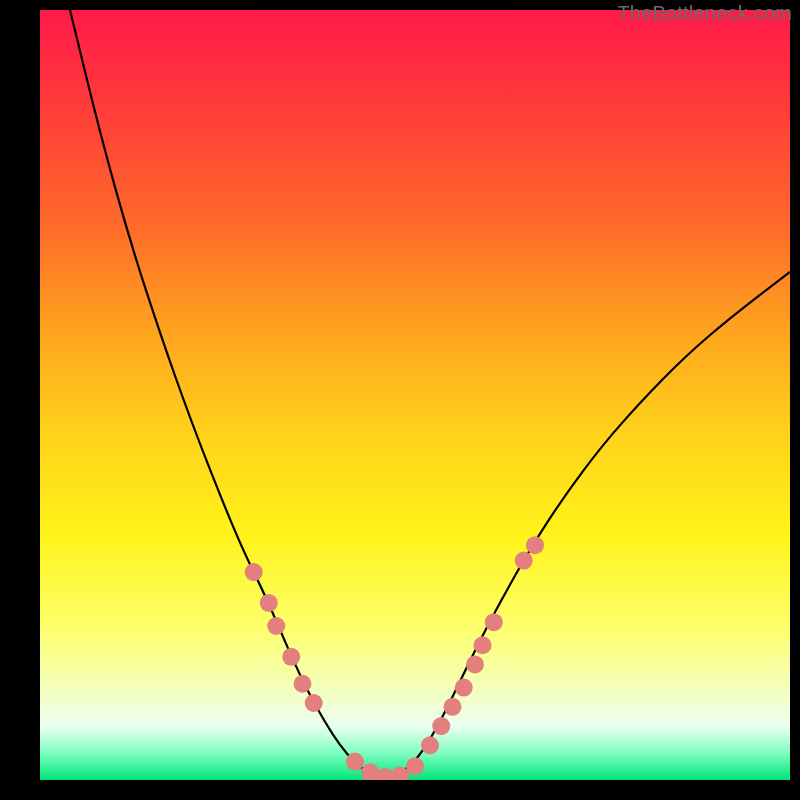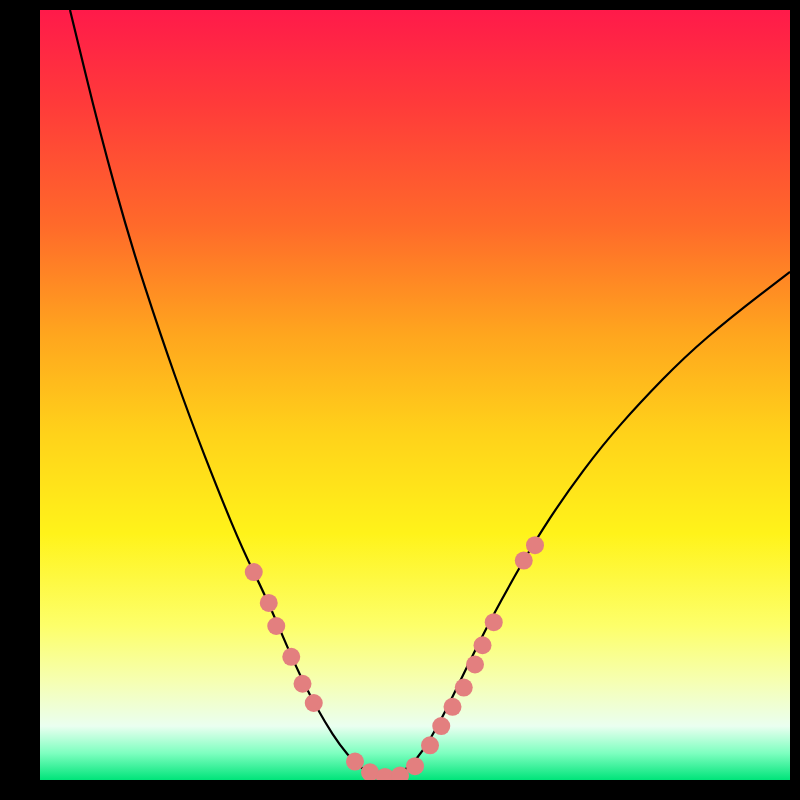--- a/index.html
+++ b/index.html
@@ -82,13 +82,14 @@
           <circle cx="412.50" cy="696.85" r="9" fill="#e37f7f" stroke="#d86a6a" stroke-width="0"></circle>
           <circle cx="423.75" cy="677.60" r="9" fill="#e37f7f" stroke="#d86a6a" stroke-width="0"></circle>
           <circle cx="435.00" cy="654.50" r="9" fill="#e37f7f" stroke="#d86a6a" stroke-width="0"></circle>
           <circle cx="442.50" cy="635.25" r="9" fill="#e37f7f" stroke="#d86a6a" stroke-width="0"></circle>
           <circle cx="453.75" cy="612.15" r="9" fill="#e37f7f" stroke="#d86a6a" stroke-width="0"></circle>
           <circle cx="483.75" cy="550.55" r="9" fill="#e37f7f" stroke="#d86a6a" stroke-width="0"></circle>
           <circle cx="495.00" cy="535.15" r="9" fill="#e37f7f" stroke="#d86a6a" stroke-width="0"></circle>
         </g>
     </svg>
   </div>
+  <div class="watermark">TheBottleneck.com</div>
 </div>
 
 </body></html>

